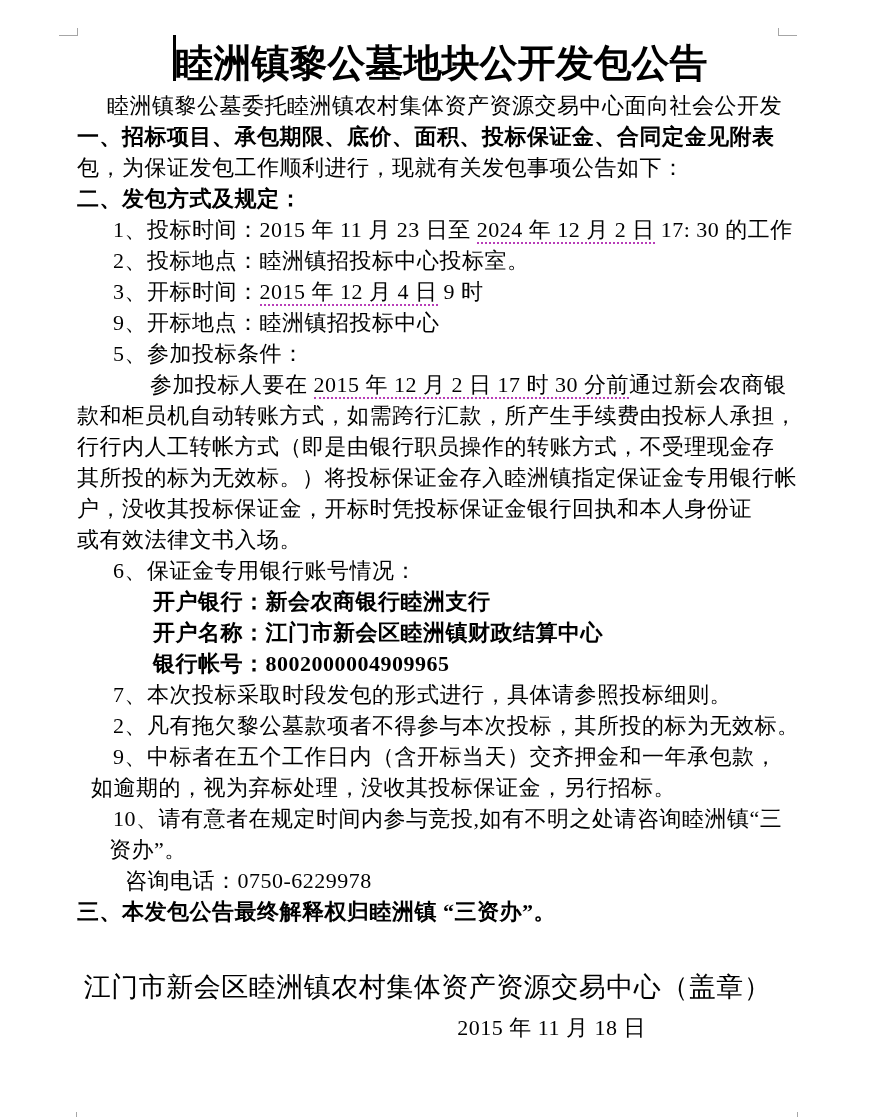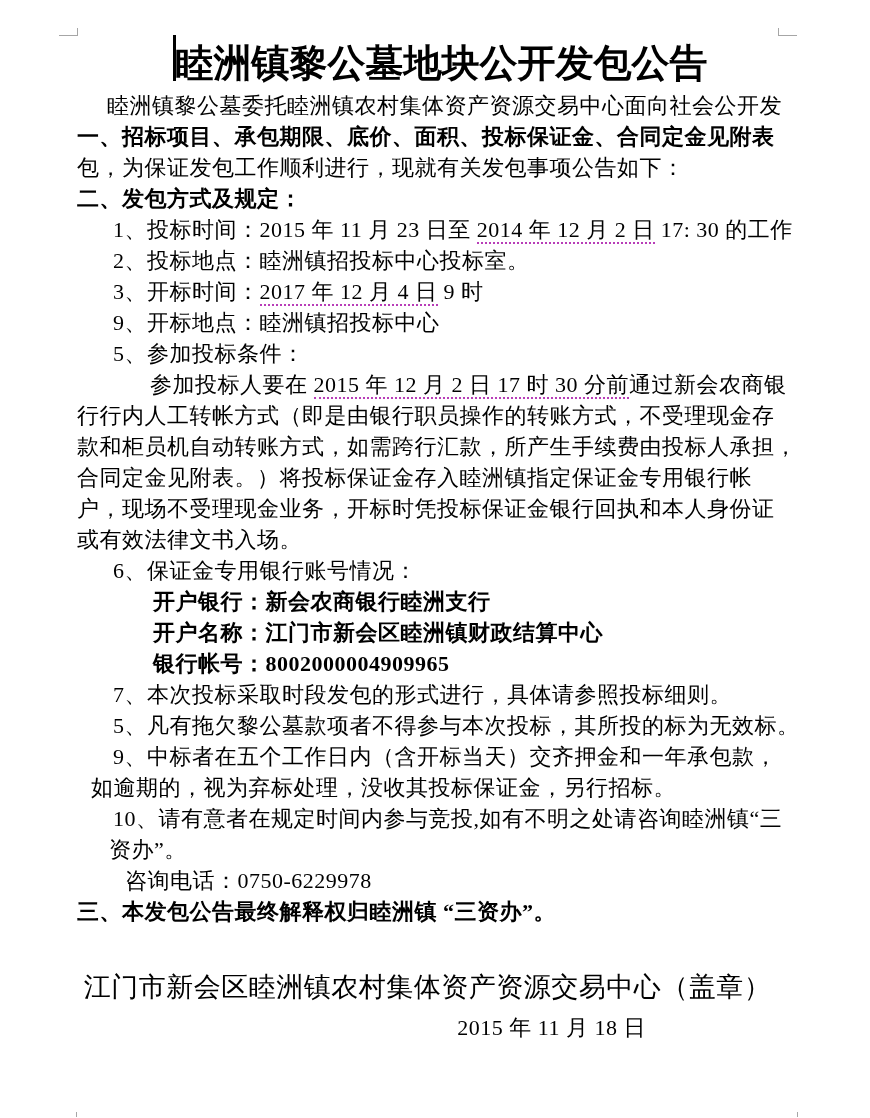--- a/index.html
+++ b/index.html
@@ -73,37 +73,37 @@
   <div class="caret"></div>
 
   <div class="text-column">
     <div class="doc-title">睦洲镇黎公墓地块公开发包公告</div>
 
     <div id="doc-lines">
         <div class="doc-line" style="padding-left: 30px;"><span class="">睦洲镇黎公墓委托睦洲镇农村集体资产资源交易中心面向社会公开发</span></div>
         <div class="doc-line bold" style="padding-left: 0px;"><span class="">一、招标项目、承包期限、底价、面积、投标保证金、合同定金见附表</span></div>
         <div class="doc-line" style="padding-left: 0px;"><span class="">包，为保证发包工作顺利进行，现就有关发包事项公告如下：</span></div>
         <div class="doc-line bold" style="padding-left: 0px;"><span class="">二、发包方式及规定：</span></div>
-        <div class="doc-line" style="padding-left: 36px;"><span class="">1、投标时间：2015 年 11 月 23 日至 </span><span class="seg-u">2014 年 12 月 2 日</span><span class=""> 17: 30 的工作</span></div>
+        <div class="doc-line" style="padding-left: 36px;"><span class="">1、投标时间：2015 年 11 月 23 日至 </span><span class="seg-u">2024 年 12 月 2 日</span><span class=""> 17: 30 的工作</span></div>
         <div class="doc-line" style="padding-left: 36px;"><span class="">2、投标地点：睦洲镇招投标中心投标室。</span></div>
-        <div class="doc-line" style="padding-left: 36px;"><span class="">3、开标时间：</span><span class="seg-u">2017 年 12 月 4 日</span><span class=""> 9 时</span></div>
+        <div class="doc-line" style="padding-left: 36px;"><span class="">3、开标时间：</span><span class="seg-u">2015 年 12 月 4 日</span><span class=""> 9 时</span></div>
         <div class="doc-line" style="padding-left: 36px;"><span class="">9、开标地点：睦洲镇招投标中心</span></div>
         <div class="doc-line" style="padding-left: 36px;"><span class="">5、参加投标条件：</span></div>
         <div class="doc-line" style="padding-left: 73px;"><span class="">参加投标人要在 </span><span class="seg-u">2015 年 12 月 2 日 17 时 30 分前</span><span class="">通过新会农商银</span></div>
+        <div class="doc-line" style="padding-left: 0px;"><span class="">款和柜员机自动转账方式，如需跨行汇款，所产生手续费由投标人承担，</span></div>
         <div class="doc-line" style="padding-left: 0px;"><span class="">行行内人工转帐方式（即是由银行职员操作的转账方式，不受理现金存</span></div>
-        <div class="doc-line" style="padding-left: 0px;"><span class="">款和柜员机自动转账方式，如需跨行汇款，所产生手续费由投标人承担，</span></div>
-        <div class="doc-line" style="padding-left: 0px;"><span class="">合同定金见附表。）将投标保证金存入睦洲镇指定保证金专用银行帐</span></div>
-        <div class="doc-line" style="padding-left: 0px;"><span class="">户，现场不受理现金业务，开标时凭投标保证金银行回执和本人身份证</span></div>
+        <div class="doc-line" style="padding-left: 0px;"><span class="">其所投的标为无效标。）将投标保证金存入睦洲镇指定保证金专用银行帐</span></div>
+        <div class="doc-line" style="padding-left: 0px;"><span class="">户，没收其投标保证金，开标时凭投标保证金银行回执和本人身份证</span></div>
         <div class="doc-line" style="padding-left: 0px;"><span class="">或有效法律文书入场。</span></div>
         <div class="doc-line" style="padding-left: 36px;"><span class="">6、保证金专用银行账号情况：</span></div>
         <div class="doc-line bold" style="padding-left: 76px;"><span class="">开户银行：新会农商银行睦洲支行</span></div>
         <div class="doc-line bold" style="padding-left: 76px;"><span class="">开户名称：江门市新会区睦洲镇财政结算中心</span></div>
         <div class="doc-line bold" style="padding-left: 76px;"><span class="">银行帐号：8002000004909965</span></div>
         <div class="doc-line" style="padding-left: 36px;"><span class="">7、本次投标采取时段发包的形式进行，具体请参照投标细则。</span></div>
-        <div class="doc-line" style="padding-left: 36px;"><span class="">5、凡有拖欠黎公墓款项者不得参与本次投标，其所投的标为无效标。</span></div>
+        <div class="doc-line" style="padding-left: 36px;"><span class="">2、凡有拖欠黎公墓款项者不得参与本次投标，其所投的标为无效标。</span></div>
         <div class="doc-line" style="padding-left: 36px;"><span class="">9、中标者在五个工作日内（含开标当天）交齐押金和一年承包款，</span></div>
         <div class="doc-line" style="padding-left: 14px;"><span class="">如逾期的，视为弃标处理，没收其投标保证金，另行招标。</span></div>
         <div class="doc-line" style="padding-left: 36px;"><span class="">10、请有意者在规定时间内参与竞投,如有不明之处请咨询睦洲镇“三</span></div>
         <div class="doc-line" style="padding-left: 0px; margin-left: 32px;"><span class="">资办”。</span></div>
         <div class="doc-line" style="padding-left: 48px;"><span class="">咨询电话：0750-6229978</span></div>
         <div class="doc-line bold" style="padding-left: 0px;"><span class="">三、本发包公告最终解释权归睦洲镇 “三资办”。</span></div>
       </div>
 
     <div class="sig-org">江门市新会区睦洲镇农村集体资产资源交易中心（盖章）</div>
     <div class="sig-date">2015 年 11 月 18 日</div>

